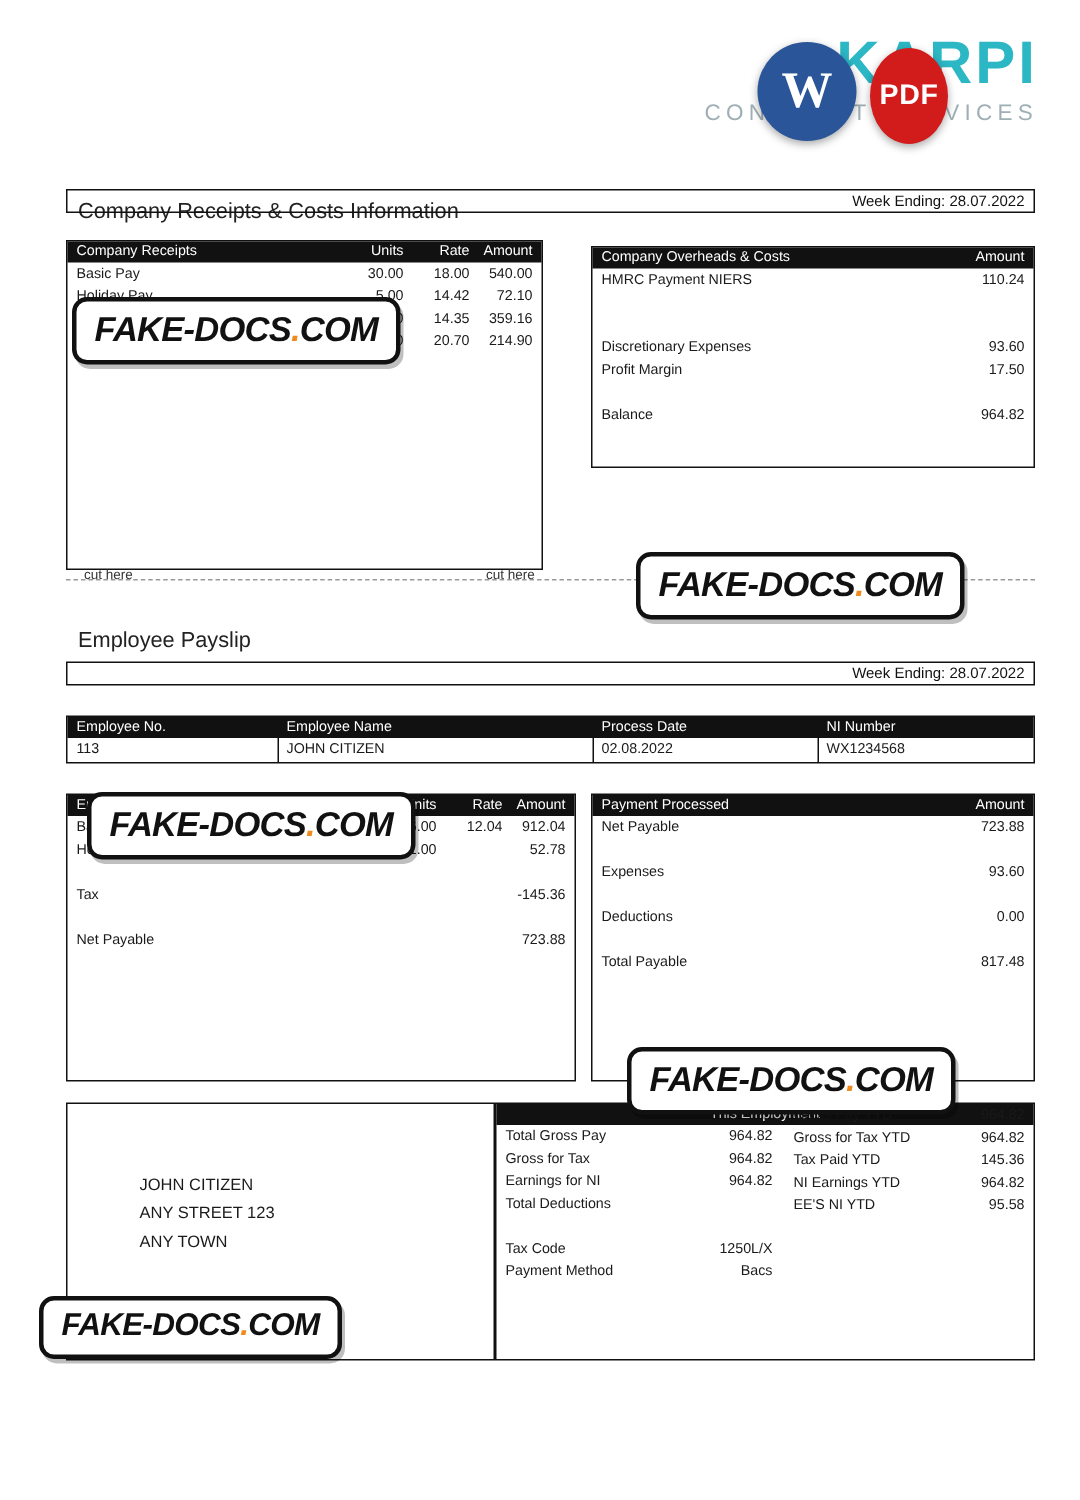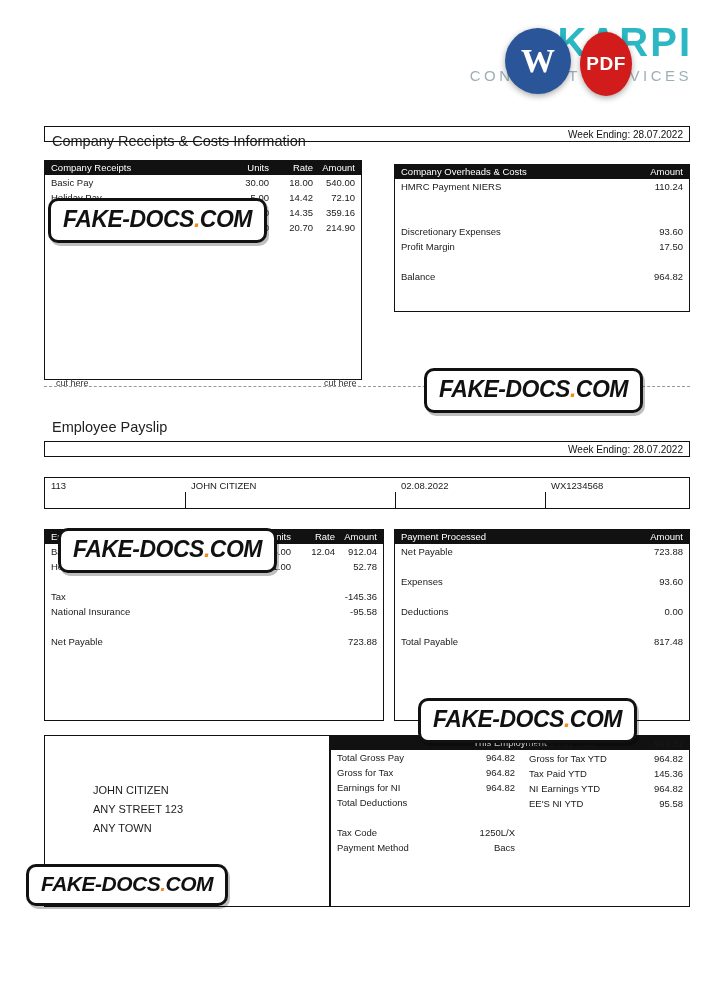--- a/index.html
+++ b/index.html
@@ -293,20 +293,26 @@
 
 
   <div class="cut" id="cut-left">cut here</div>
   <div class="cut" id="cut-mid">cut here</div>
   <div class="cut-dash"></div>
 
   <div class="section-title" id="title-payslip">Employee Payslip</div>
   <div class="week-bar" id="week-bar-bottom">Week Ending: 28.07.2022</div>
 
   <div class="box" id="box-employee">
+    <div class="hdr">
+      <span class="c1">Employee No.</span>
+      <span class="c2">Employee Name</span>
+      <span class="c3">Process Date</span>
+      <span class="c4">NI Number</span>
+    </div>
     <div class="vline" style="left:140px"></div>
     <div class="vline" style="left:350px"></div>
     <div class="vline" style="left:500px"></div>
     <div class="row">
       <span class="c1">113</span>
       <span class="c2">JOHN CITIZEN</span>
       <span class="c3">02.08.2022</span>
       <span class="c4">WX1234568</span>
     </div>
   </div>
@@ -332,24 +338,20 @@
     </div>
     <div class="row">
       <span class="l"></span>
       <span class="r3"></span>
     </div>
     <div class="row">
       <span class="l">Tax</span>
       <span class="r3">-145.36</span>
     </div>
     <div class="row">
-      <span class="l">National Insurance</span>
-      <span class="r3">-95.58</span>
-    </div>
-    <div class="row">
       <span class="l"></span>
       <span class="r3"></span>
     </div>
     <div class="row">
       <span class="l">Net Payable</span>
       <span class="r3">723.88</span>
     </div>
   </div>
 
   <div class="box" id="box-pay-proc">

